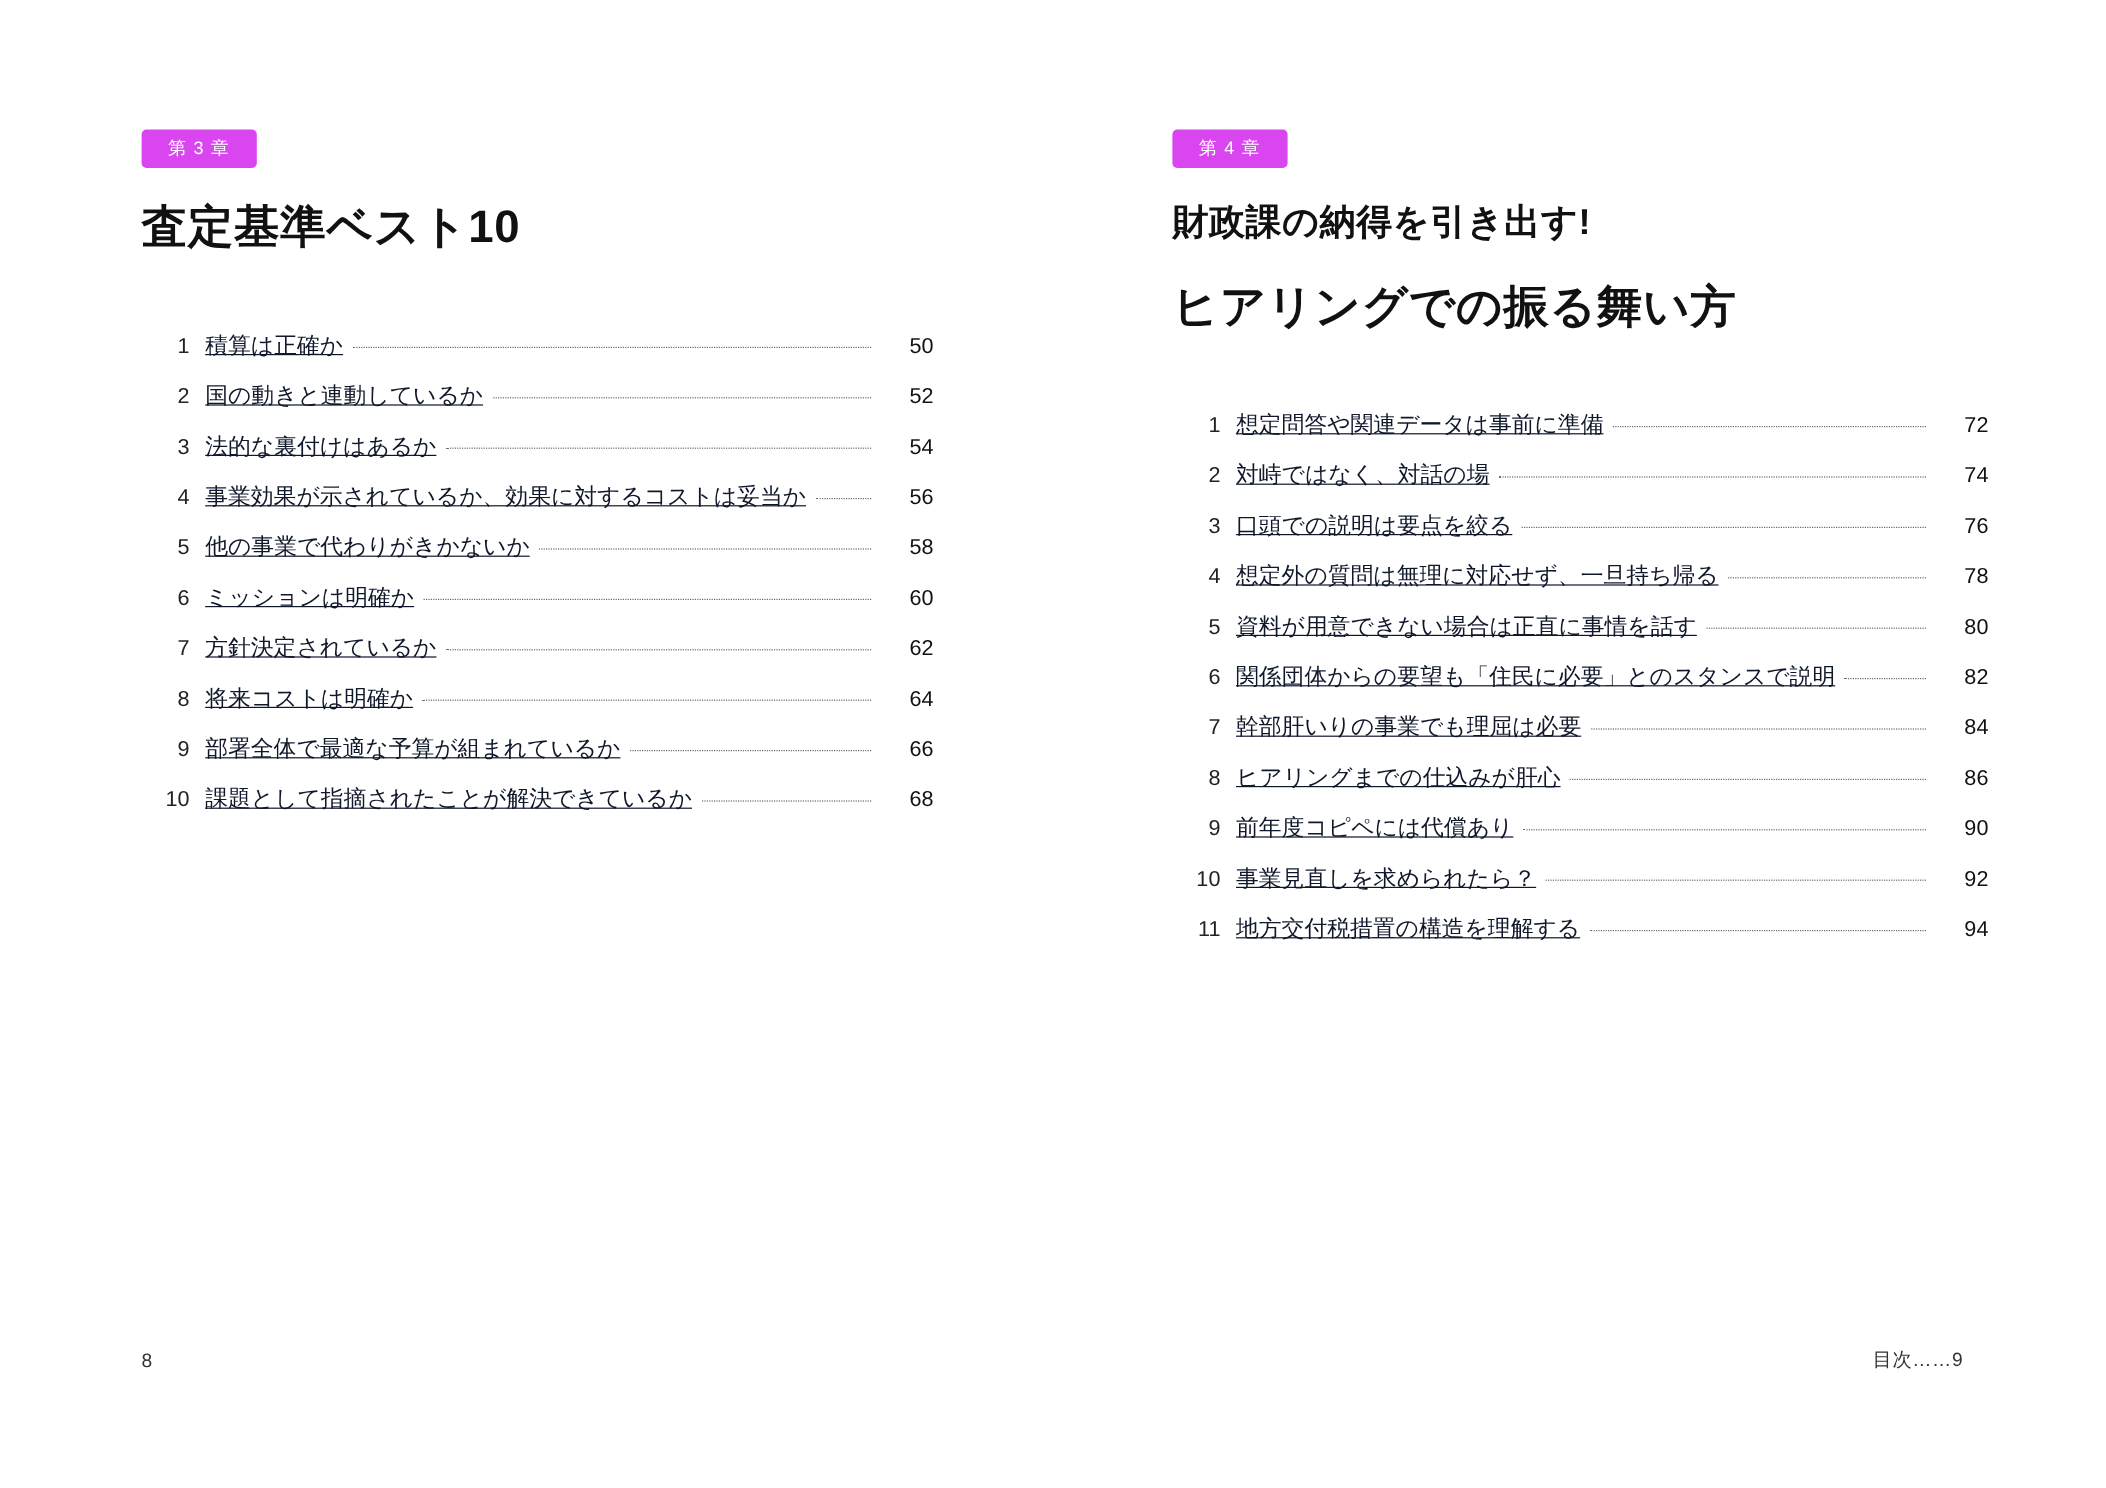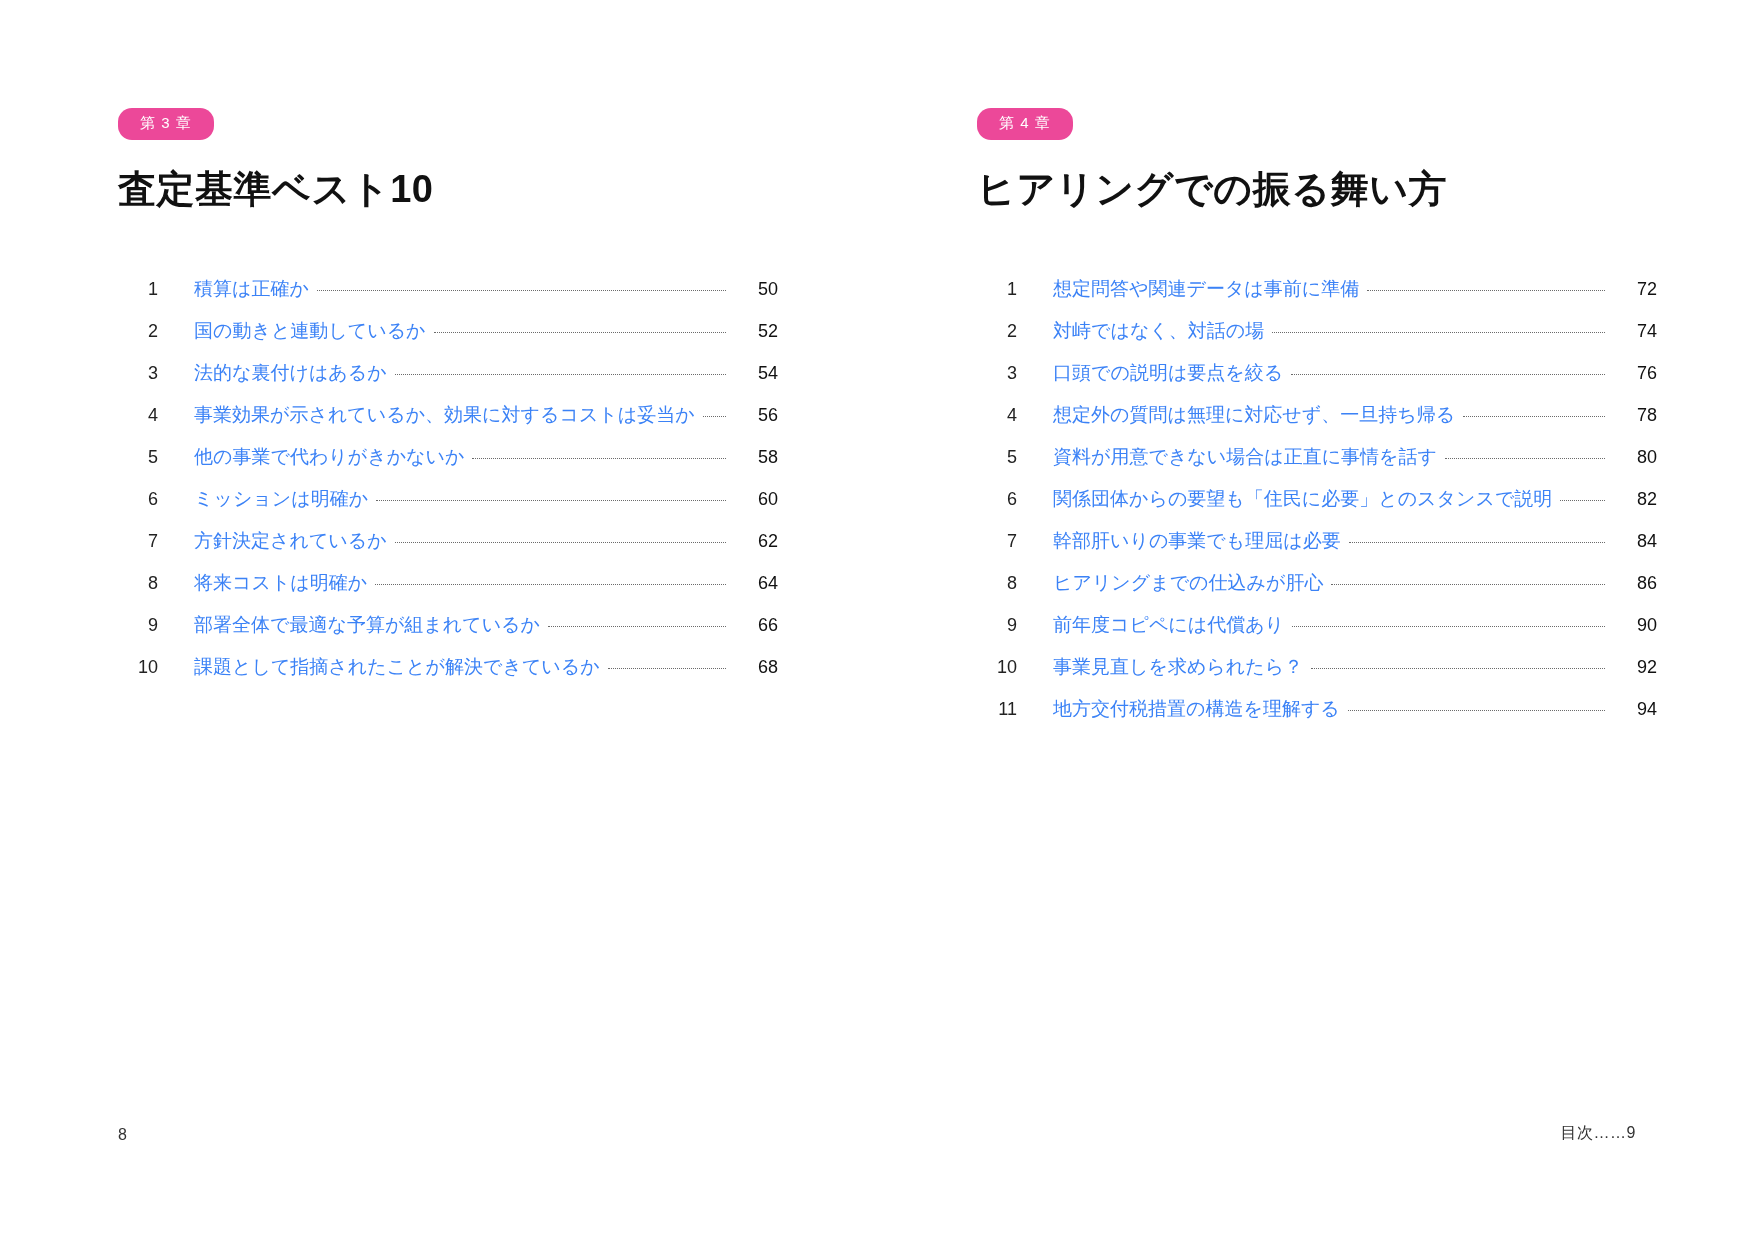--- a/index.html
+++ b/index.html
@@ -30,26 +30,26 @@
     width: 660px;
   }
   .page-right .page-inner {
     left: 100px;
     top: 108px;
     width: 680px;
   }
 
   .chapter-tag {
     display: inline-block;
-    background: #ec4899;
+    background: #d946ef;
     color: #ffffff;
     font-size: 15px;
     letter-spacing: 1px;
     padding: 6px 22px 7px 22px;
-    border-radius: 14px;
+    border-radius: 4px;
     font-weight: normal;
   }
 
   .title-line1 {
     margin-top: 25px;
     font-size: 30px;
     font-weight: bold;
     letter-spacing: 0.5px;
     color: #111;
   }
@@ -72,23 +72,24 @@
     padding: 11.5px 0;
   }
   .toc-num {
     width: 40px;
     text-align: right;
     flex: 0 0 40px;
     font-size: 18px;
     color: #222;
   }
   .toc-label {
-    margin-left: 36px;
+    margin-left: 13px;
     white-space: nowrap;
-    color: #3b82f6;
+    color: #0f172a;
+    text-decoration: underline;
   }
   .toc-leader {
     flex: 1 1 auto;
     margin: 0 8px;
     position: relative;
     top: -4px;
     border-bottom: 1.5px dotted #6b6b6b;
     min-width: 18px;
     height: 1px;
   }
@@ -189,20 +190,21 @@
           <span class="toc-page">68</span>
         </div>
       </div>
     </div>
     <div class="folio-left">8</div>
   </div>
 
   <div class="page page-right">
     <div class="page-inner">
       <div class="chapter-tag">第 4 章</div>
+      <div class="title-line1">財政課の納得を引き出す!</div>
       <div class="title-line2">ヒアリングでの振る舞い方</div>
 
       <div class="toc">
         <div class="toc-row">
           <span class="toc-num">1</span>
           <span class="toc-label">想定問答や関連データは事前に準備</span>
           <span class="toc-leader"></span>
           <span class="toc-page">72</span>
         </div>
         <div class="toc-row">

